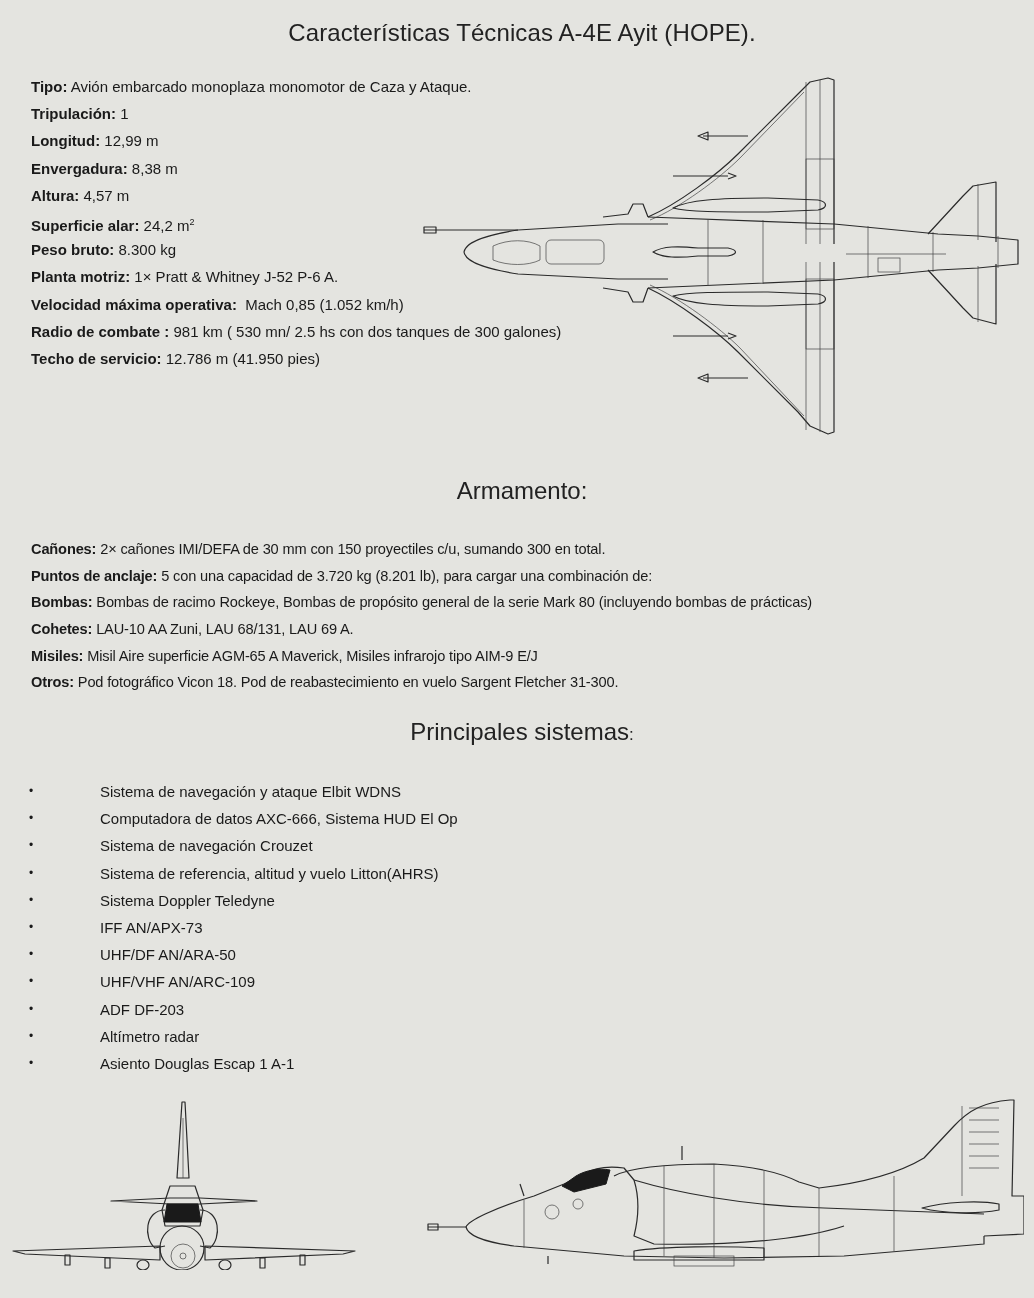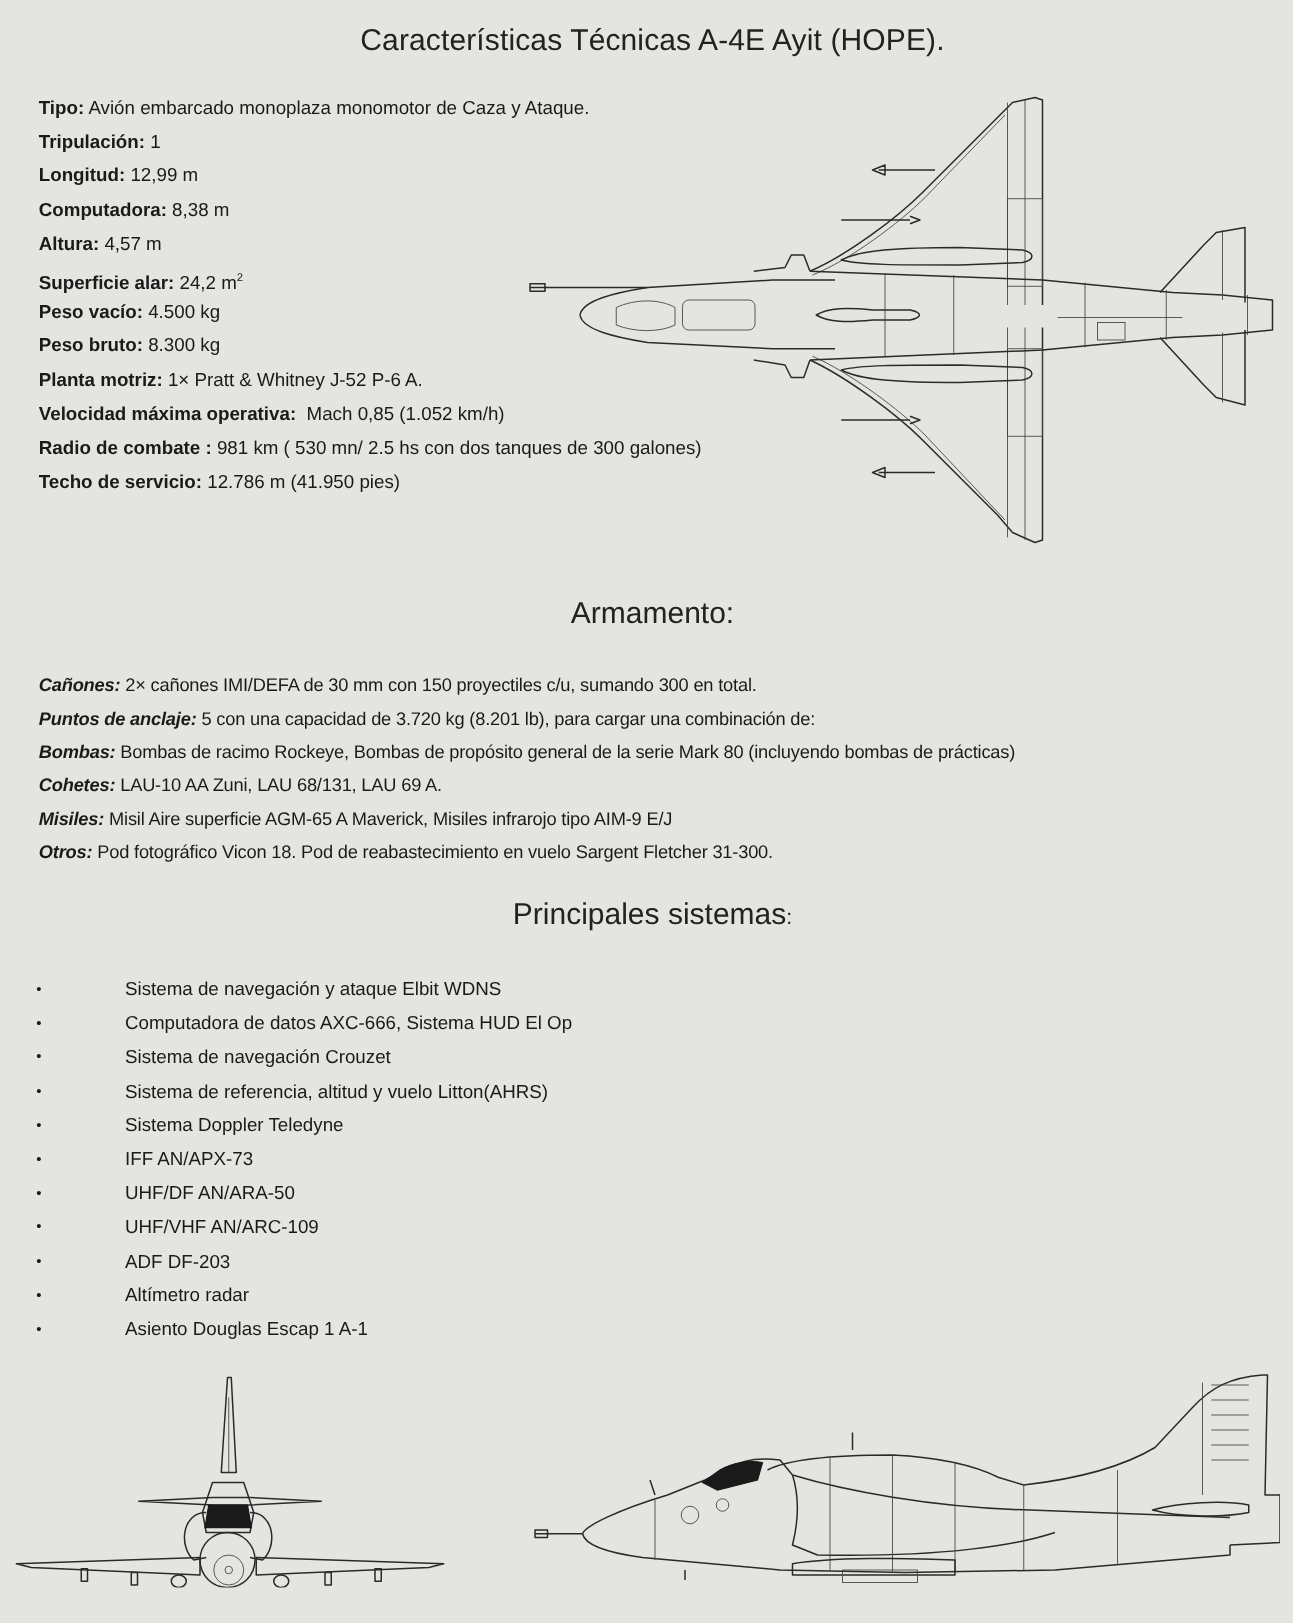--- a/index.html
+++ b/index.html
@@ -12,43 +12,42 @@
     font-size:24px; font-weight:normal; color:#222; letter-spacing:0.1px;
   }
   .specs { position:absolute; left:31px; top:73px; }
   .spec-row { font-size:15px; line-height:27.2px; height:27.2px; white-space:nowrap; }
   .spec-row b { font-weight:bold;text-align:right; }
   .h2 {
     position:absolute; left:0; width:1044px; text-align:center; font-size:24px; color:#222;
   }
   .arm { position:absolute; left:31px; top:536px; }
   .arm-row { font-size:14.6px; line-height:26.7px; height:26.7px; white-space:nowrap; letter-spacing:-0.15px; }
-  .arm-row b { font-weight:bold;font-style:italic; }
+  .arm-row b { font-weight:bold; }
   .sys { position:absolute; left:0; top:778px; }
   .sys-row { position:relative; height:27.2px; line-height:27.2px; font-size:15px; white-space:nowrap; }
   .sys-row .bullet { position:absolute; left:29px; font-size:12px; }
   .sys-row .txt { position:absolute; left:100px; }
   svg { position:absolute; }
   .ln { fill:none; stroke:#2a2a2a; stroke-width:1.2; stroke-linejoin:round; }
   .thin { fill:none; stroke:#444; stroke-width:0.7; }
   .dk { fill:#1a1a1a; stroke:#1a1a1a; }
 </style>
 </head>
 <body>
 
 <div class="title">Características Técnicas A-4E Ayit (HOPE).</div>
 
 <div class="specs">
   <div class="spec-row"><b>Tipo:</b><span> Avión embarcado monoplaza monomotor de Caza y Ataque.</span></div>
   <div class="spec-row"><b>Tripulación:</b><span> 1</span></div>
   <div class="spec-row"><b>Longitud:</b><span> 12,99 m</span></div>
-  <div class="spec-row"><b>Computadora:</b><span> 8,38 m</span></div>
+  <div class="spec-row"><b>Envergadura:</b><span> 8,38 m</span></div>
   <div class="spec-row"><b>Altura:</b><span> 4,57 m</span></div>
   <div class="spec-row"><b>Superficie alar:</b><span> 24,2 m</span><sup style="font-size:9px">2</sup></div>
-  <div class="spec-row"><b>Peso vacío:</b><span> 4.500 kg</span></div>
   <div class="spec-row"><b>Peso bruto:</b><span> 8.300 kg</span></div>
   <div class="spec-row"><b>Planta motriz:</b><span> 1× Pratt &amp; Whitney J-52 P-6 A.</span></div>
   <div class="spec-row"><b>Velocidad máxima operativa:</b><span style="white-space:pre">  Mach 0,85 (1.052 km/h)</span></div>
   <div class="spec-row"><b>Radio de combate :</b><span> 981 km ( 530 mn/ 2.5 hs con dos tanques de 300 galones)</span></div>
   <div class="spec-row"><b>Techo de servicio:</b><span> 12.786 m (41.950 pies)</span></div>
 </div>
 
 <svg style="left:418px;top:74px" width="606" height="366" viewBox="0 0 606 366">
   <g>
 

